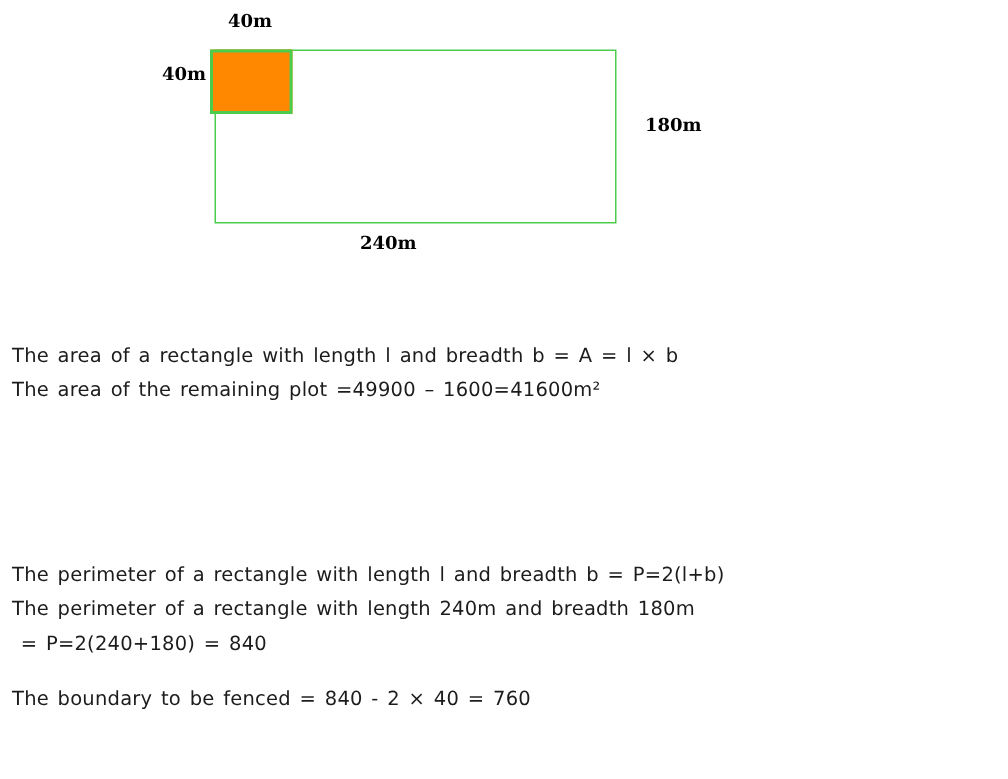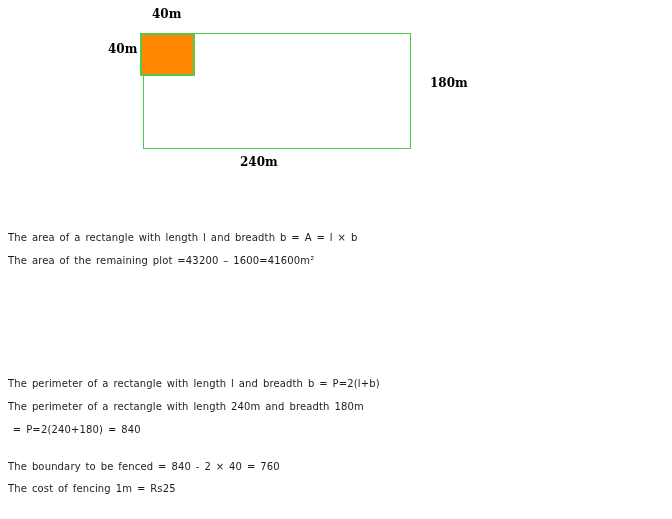--- a/index.html
+++ b/index.html
@@ -48,21 +48,21 @@
   .lbl-square-top  { left: 152px; top: 7px;  }
   .lbl-square-left { left: 108px; top: 42px; }
   .lbl-rect-right  { left: 430px; top: 76px; }
   .lbl-rect-bottom { left: 204px; top: 155px; margin-left: 36px;}
 
   
   .para {
     position: absolute;
     left: 8px;
     color: #1c1c1c;
-    font-size: 10px;
+    font-size: 13px;
     letter-spacing: 0.15px;
     word-spacing: 1.5px;
   }
   .para .line {
     white-space: pre;
   }
   .para-area      { top: 226px; }
   .para-area .line      { line-height: 23px; height: 23px; }
   .para-perimeter { top: 372px; }
   .para-perimeter .line { line-height: 23px; height: 23px; }
@@ -78,27 +78,26 @@
     <div class="plot-rect" style="border-color: rgb(76, 204, 76);"></div>
     <div class="farmhouse-square" style="background-color: rgb(255, 136, 0);"></div>
     <span class="dim-label lbl-square-top">40m</span>
     <span class="dim-label lbl-square-left">40m</span>
     <span class="dim-label lbl-rect-right">180m</span>
     <span class="dim-label lbl-rect-bottom">240m</span>
   </div>
 
   <div class="para para-area">
     <div class="line">The area of a rectangle with length l and breadth b = A = l × b</div>
-    <div class="line">The area of the remaining plot =43200 – 1600=41600m²</div>
+    <div class="line">The area of the remaining plot =49900 – 1600=41600m²</div>
   </div>
 
   <div class="para para-perimeter">
     <div class="line">The perimeter of a rectangle with length l and breadth b = P=2(l+b)</div>
     <div class="line">The perimeter of a rectangle with length 240m and breadth 180m</div>
     <div class="line"> = P=2(240+180) = 840</div>
   </div>
 
   <div class="para para-cost">
     <div class="line">The boundary to be fenced = 840 - 2 × 40 = 760</div>
-    <div class="line">The cost of fencing 1m = Rs25</div>
   </div>
 
 </div>
 
 </body></html>

